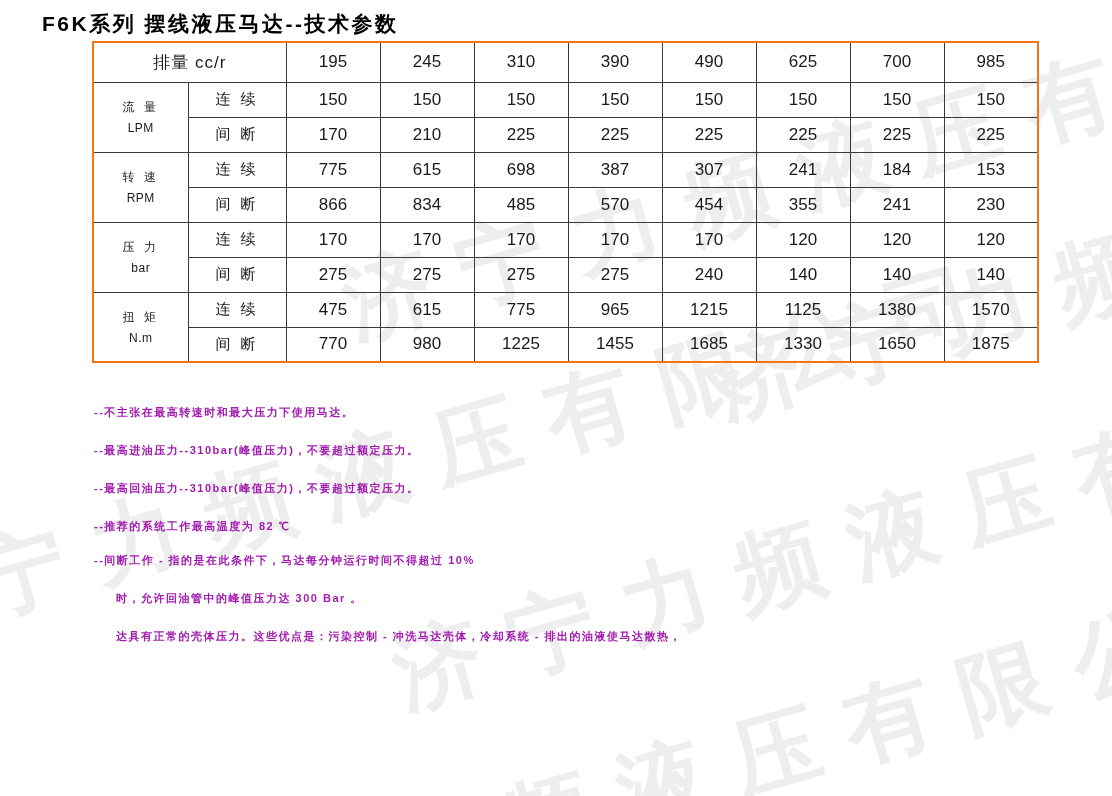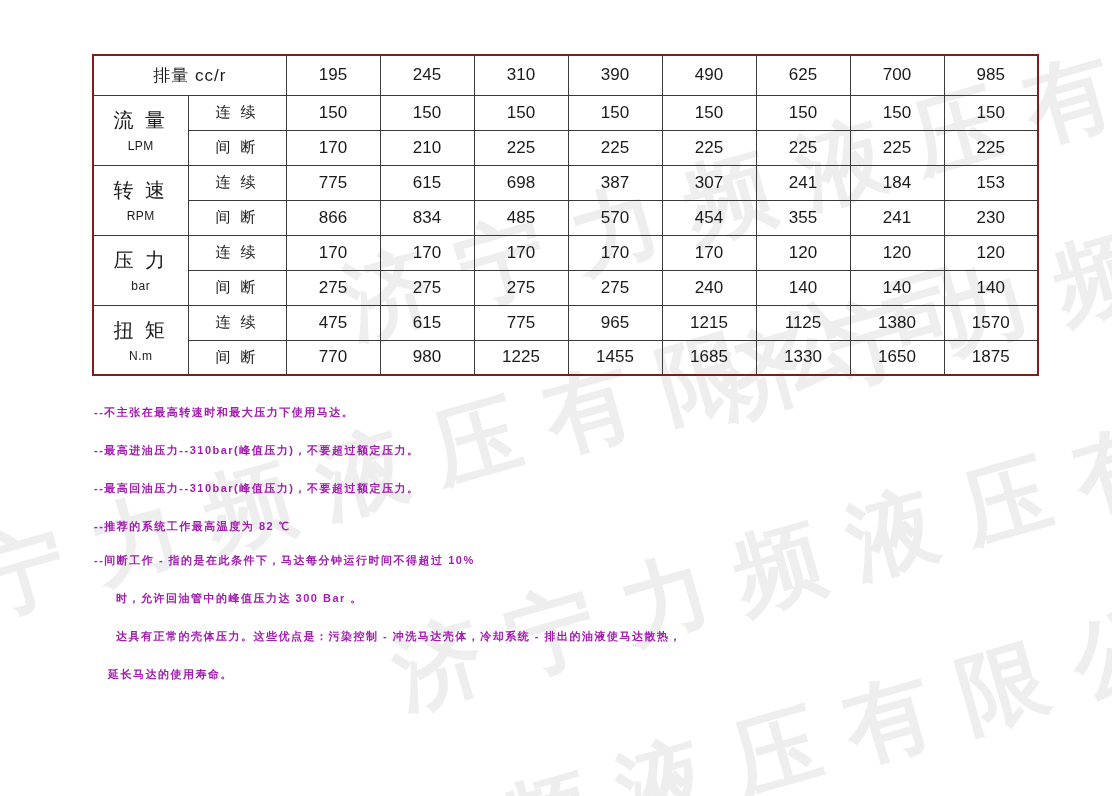--- a/index.html
+++ b/index.html
@@ -43,45 +43,45 @@
     font-size: 21px;
     font-weight: bold;
     letter-spacing: 2.5px;
     color: #000000;
   }
 
   
   .spec {
     position: absolute;
     left: 92px;
-    top: 54px;
+    top: 41px;
     z-index: 1;
     border-collapse: collapse;
     table-layout: fixed;
-    border: 2px solid #7f1d1d;
+    border: 2px solid #f97316;
     background: transparent;
   }
   .spec col.c-label { width: 95px; }
   .spec col.c-mode  { width: 98px; }
   .spec col.c-data  { width: 94px; }
   .spec th, .spec td {
     border: 1px solid #3a3a3a;
     text-align: center;
     vertical-align: middle;
     padding: 0;
     font-weight: normal;
     background: transparent;
   }
   .spec tr.hdr  { height: 40px; }
   .spec tr.row  { height: 35px; }
   .corner { font-size: 17px; letter-spacing: 1px; }
   .num    { font-size: 17px; }
   .mode   { font-size: 15px; letter-spacing: 3px; margin-top: 44px; }
   .rowlabel { text-align: left; padding-left: 18px; }
-  .rowlabel .cn   { display: block; font-size: 20px; letter-spacing: 3px; margin-bottom: 5px; }
+  .rowlabel .cn   { display: block; font-size: 12px; letter-spacing: 3px; margin-bottom: 5px; }
   .rowlabel .unit { display: block; font-size: 12px; letter-spacing: 0.5px; }
 
   
   .notes { position: absolute; left: 0; top: 404px; width: 1080px; z-index: 1; }
   .note {
     margin: 0 0 21px 94px;
     font-size: 11px;
     line-height: 17px;
     letter-spacing: 1.5px;
     font-weight: 700;
@@ -101,20 +101,21 @@
 <div class="page">
 
   <div class="watermark-layer">
     <span class="wm w1" style="color: rgb(238, 238, 238);">济宁力频液压有限公司</span>
     <span class="wm w2" style="color: rgb(238, 238, 238);">济宁力频液压有限公司</span>
     <span class="wm w3" style="color: rgb(238, 238, 238);">济宁力频液压有限公司</span>
     <span class="wm w4" style="color: rgb(238, 238, 238);">济宁力频液压有限公司</span>
     <span class="wm w5" style="color: rgb(238, 238, 238);">济宁力频液压有限公司</span>
   </div>
 
+  <h1 class="title">F6K系列 摆线液压马达--技术参数</h1>
 
   <table class="spec">
     <colgroup>
       <col class="c-label">
         <col class="c-mode">
       <col class="c-data">
         <col class="c-data">
         <col class="c-data">
         <col class="c-data">
       <col class="c-data">
@@ -247,16 +248,15 @@
     </table>
 
   <div class="notes">
     <p class="note n0">--不主张在最高转速时和最大压力下使用马达。</p>
     <p class="note n1">--最高进油压力--310bar(峰值压力)，不要超过额定压力。</p>
     <p class="note n2">--最高回油压力--310bar(峰值压力)，不要超过额定压力。</p>
     <p class="note n3">--推荐的系统工作最高温度为 82 ℃</p>
     <p class="note n4">--间断工作 - 指的是在此条件下，马达每分钟运行时间不得超过 10%</p>
     <p class="note n6">时，允许回油管中的峰值压力达 300 Bar 。</p>
     <p class="note n8">达具有正常的壳体压力。这些优点是：污染控制 - 冲洗马达壳体，冷却系统 - 排出的油液使马达散热，</p>
-    <p class="note n9">延长马达的使用寿命。</p>
   </div>
 
 </div>
 
 </body></html>

